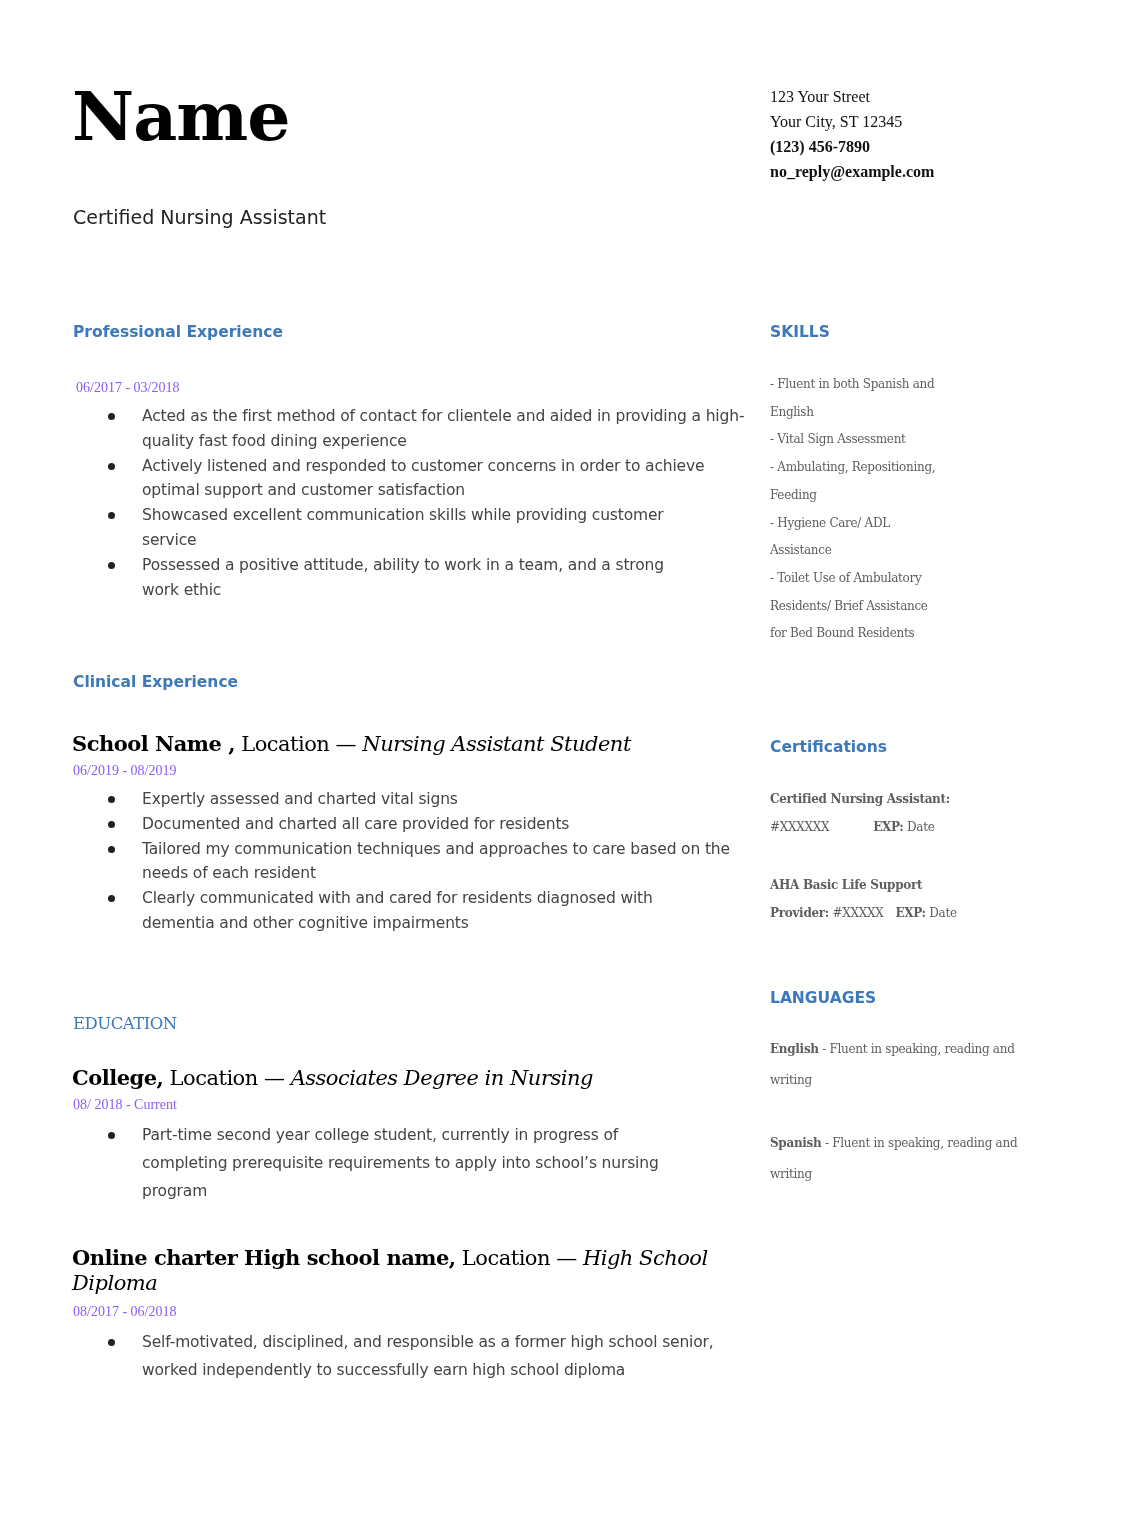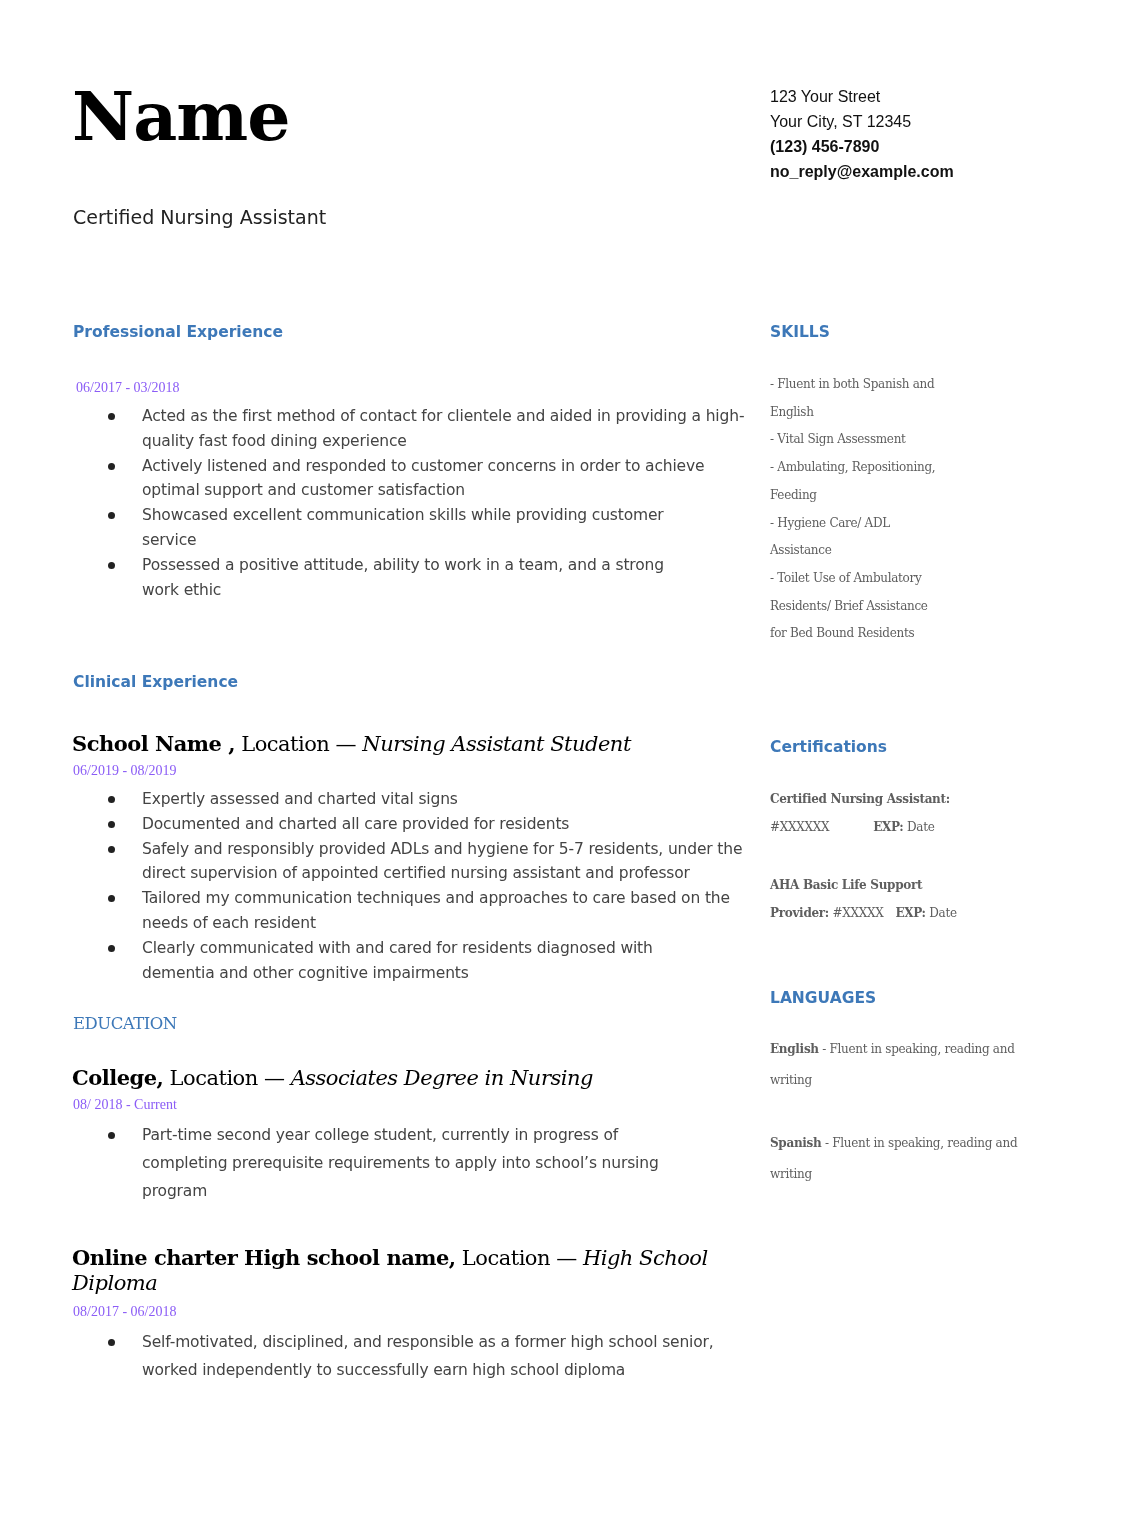--- a/index.html
+++ b/index.html
@@ -34,21 +34,21 @@
   .role-title {
     position: absolute;
     left: 57px; top: 206px;
     font-family: "DejaVu Sans", sans-serif;
     font-size: 19px;
     color: #222;
   }
   .contact {
     position: absolute;
     left: 754px; top: 84px;
-    font-family: Liberation Sans, sans-serif;
+    font-family: Liberation Serif, serif;
     font-size: 16px;
     color: #111;
     line-height: 25px;
   }
   .contact .bold { font-weight: bold; }
 
   
   .section-heading {
     position: absolute;
     font-family: "DejaVu Sans", sans-serif;
@@ -156,21 +156,20 @@
   </div>
 
   <div class="section-heading" style="left:57px; top:673px;">Clinical Experience</div>
 
   <div class="entry" style="top:731px;">
     <div class="entry-title"><span class="org">School Name ,</span><span> Location — </span><span class="role">Nursing Assistant Student</span></div>
     <div class="entry-dates">06/2019 - 08/2019</div>
     <ul class="bullets">
       <li><span class="dot"></span><span>Expertly assessed and charted vital signs</span></li>
       <li><span class="dot"></span><span>Documented and charted all care provided for residents</span></li>
-      <li style="padding-right:0; margin-right:-20px;"><span class="dot"></span><span>Safely and responsibly provided ADLs and hygiene for 5-7 residents, under the direct supervision of appointed certified nursing assistant and professor</span></li>
       <li><span class="dot"></span><span>Tailored my communication techniques and approaches to care based on the needs of each resident</span></li>
       <li style="padding-right:50px;"><span class="dot"></span><span>Clearly communicated with and cared for residents diagnosed with dementia and other cognitive impairments</span></li>
     </ul>
   </div>
 
   <div class="section-heading serif-h" style="left:57px; top:1014px;">EDUCATION</div>
 
   <div class="entry" style="top:1065px;">
     <div class="entry-title"><span class="org">College,</span><span> Location — </span><span class="role">Associates Degree in Nursing</span></div>
     <div class="entry-dates">08/ 2018 - Current</div>

